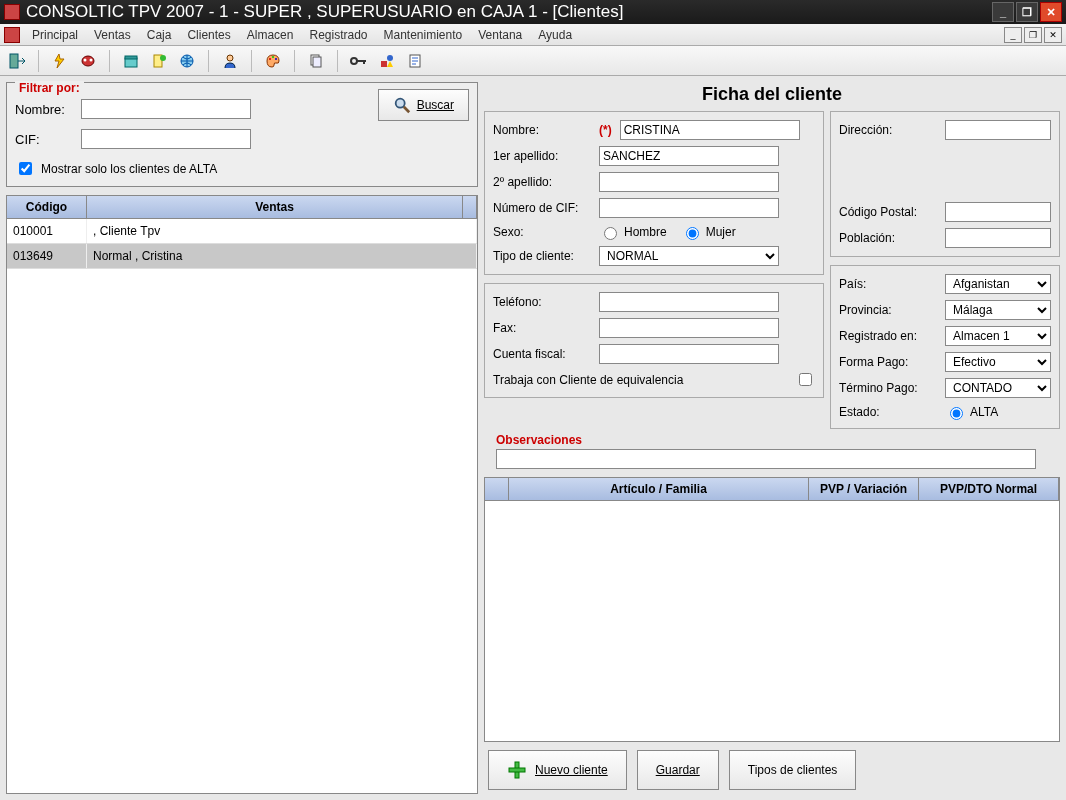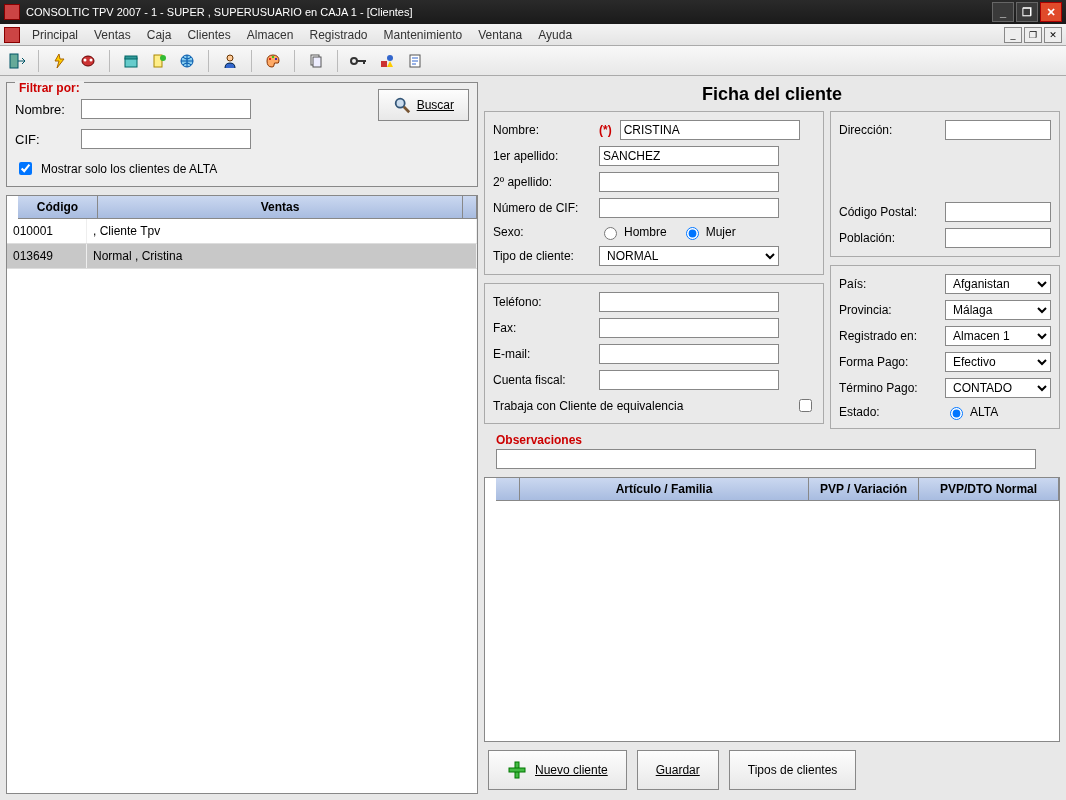--- a/index.html
+++ b/index.html
@@ -1,20 +1,20 @@
 <!DOCTYPE html>
 <html><head>
 <meta charset="utf-8">
 <style>
 * { box-sizing: border-box; font-family: Tahoma, Arial, sans-serif; font-size: 12px; }
 body { margin: 0; background: #e8e8e8; width: 1066px; height: 800px; overflow: hidden; }
 
 .titlebar { background: linear-gradient(#2a2a2a,#1a1a1a); color: #fff; height: 24px; display:flex; align-items:center; padding: 0 4px; }
 .titlebar .icon { width:16px; height:16px; background:#c44; margin-right:6px; border:1px solid #800; }
-.titlebar .title { flex:1; font-size:11px; }
+.titlebar .title { flex:1; font-size:17px; }
 .titlebar .winbtn { width:22px; height:20px; margin-left:2px; display:flex; align-items:center; justify-content:center; border:1px solid #666; background:#3a3a3a; color:#fff; font-weight:bold; font-size:11px;}
 .titlebar .winbtn.close { background:#e04a2a; border-color:#a00; }
 
 .menubar { background: linear-gradient(#f4f4f4,#e4e4e4); height:22px; display:flex; align-items:center; padding:0 4px; border-bottom:1px solid #aaa; }
 .menubar .mitem { padding:3px 8px; font-size:12px; color:#333; }
 .menubar .mdiwinbtn { width:18px; height:16px; margin-left:2px; border:1px solid #888; display:flex;align-items:center;justify-content:center; font-size:9px; background:#eee;}
 .menubar .spacer { flex:1; }
 
 .toolbar { background:linear-gradient(#f8f8f8,#e8e8e8); height:30px; border-bottom:1px solid #aaa; display:flex; align-items:center; padding:0 6px; gap:6px;}
 .tbtn { width:22px; height:22px; display:flex;align-items:center;justify-content:center; }
@@ -26,21 +26,21 @@
 .filterbox { border:1px solid #888; background:#eee; padding:6px 8px 8px 8px; position:relative;}
 .filterbox .legend { color:#c00; font-weight:bold; font-size:12px; position:absolute; top:-2px; left:8px; background:#eee; padding:0 4px;}
 .frow { display:flex; align-items:center; gap:6px; margin-top:10px;}
 .frow label { width:60px; font-size:13px;}
 .frow input[type=text] { flex:0 0 170px; height:20px; border:1px solid #888; background:#fff; padding:0 3px;}
 .searchbtn { display:flex; align-items:center; gap:6px; border:1px solid #888; background:linear-gradient(#fdfdfd,#e8e8e8); padding:4px 14px; height:32px; margin-left:auto; font-size:14px; }
 .searchbtn .mag { width:18px;height:18px;}
 .chkrow { display:flex; align-items:center; gap:6px; margin-top:10px; font-size:13px;}
 
 .grid { border:1px solid #888; background:#fff; flex:1; display:flex; flex-direction:column;}
-.ghead { display:flex; background:linear-gradient(#cbd8f0,#a8bce0); border-bottom:1px solid #888;margin-left:11px;}
+.ghead { display:flex; background:linear-gradient(#cbd8f0,#a8bce0); border-bottom:1px solid #888;}
 .ghead .gh { padding:4px 6px; font-weight:bold; text-align:center; border-right:1px solid #888;}
 .gh-code{width:80px;} .gh-name{flex:1;}
 .grow { display:flex; border-bottom:1px solid #ddd; }
 .grow.sel { background:#c8c8c8;}
 .grow .gc { padding:5px 6px; border-right:1px solid #eee;}
 .gc-code{width:80px;} .gc-name{flex:1;}
 
 .rightpanel { flex:1; display:flex; flex-direction:column;}
 .ficha-title { text-align:center; font-size:18px; font-weight:bold; padding:2px 0 6px;}
 .formarea { display:flex; gap:6px;}
@@ -274,24 +274,20 @@
         <div class="fgroup">
           <div class="ffrow">
               <label>Teléfono:</label>
               <input type="text" class="in-wide" value="" style="">
             </div>
           <div class="ffrow">
               <label>Fax:</label>
               <input type="text" class="in-wide" value="" style="">
             </div>
           <div class="ffrow">
-              <label>E-mail:</label>
-              <input type="text" class="in-wide" value="" style="">
-            </div>
-          <div class="ffrow">
               <label>Cuenta fiscal:</label>
               <input type="text" class="in-wide" value="" style="">
             </div>
           <div class="chk-re" style="margin-bottom:0;">
             <span>Trabaja con Cliente de equivalencia</span>
             <input type="checkbox" style="">
           </div>
         </div>
       </div>
 

